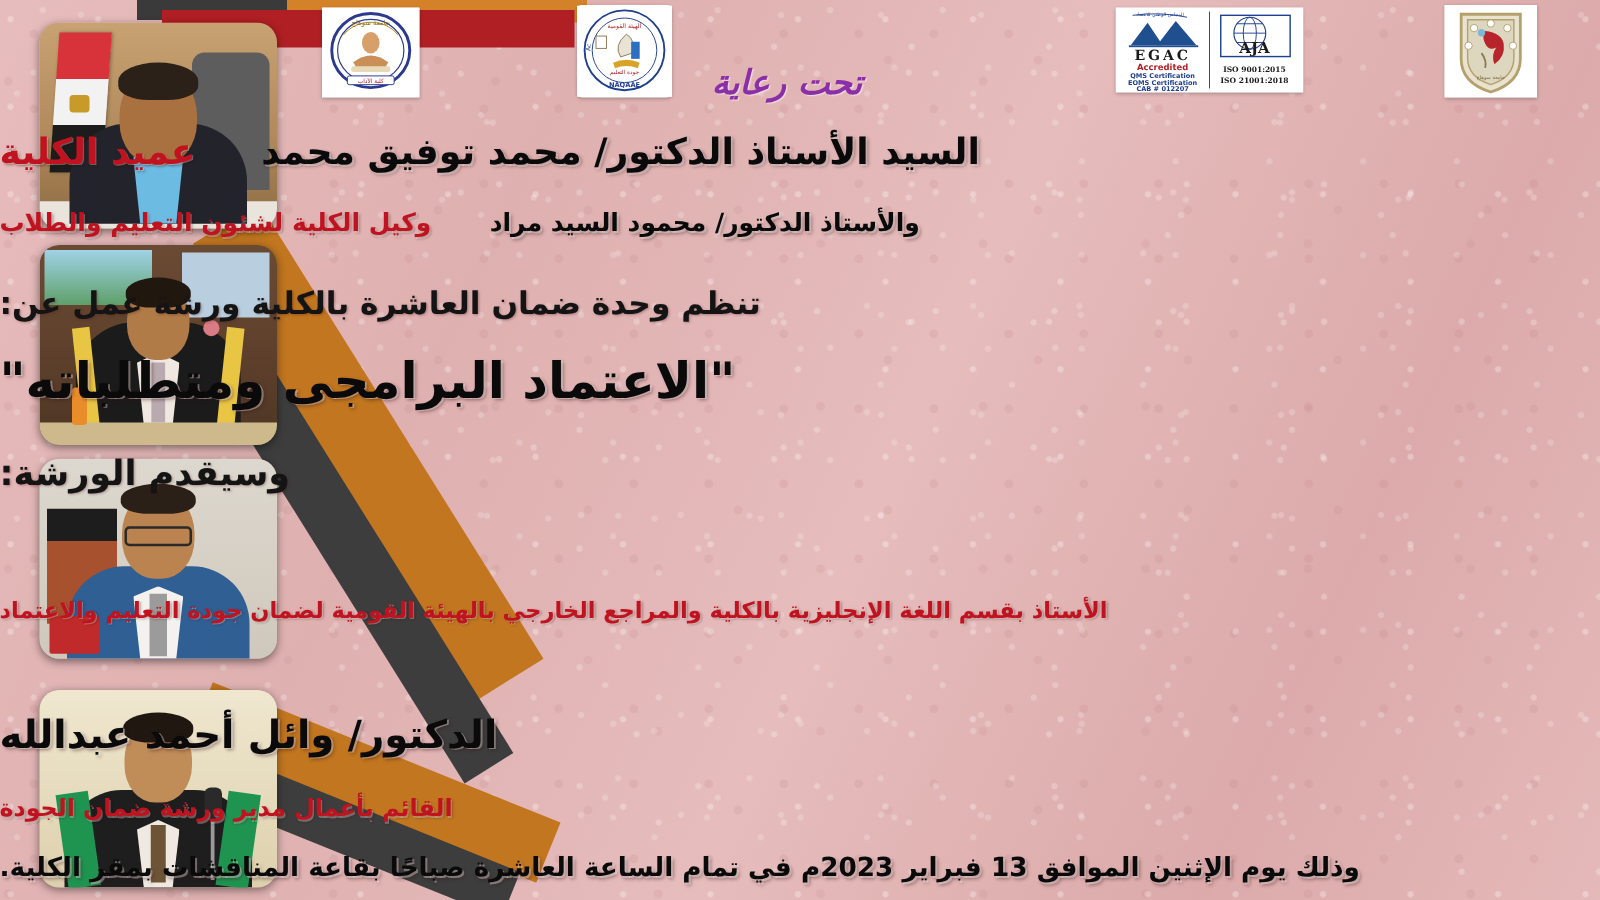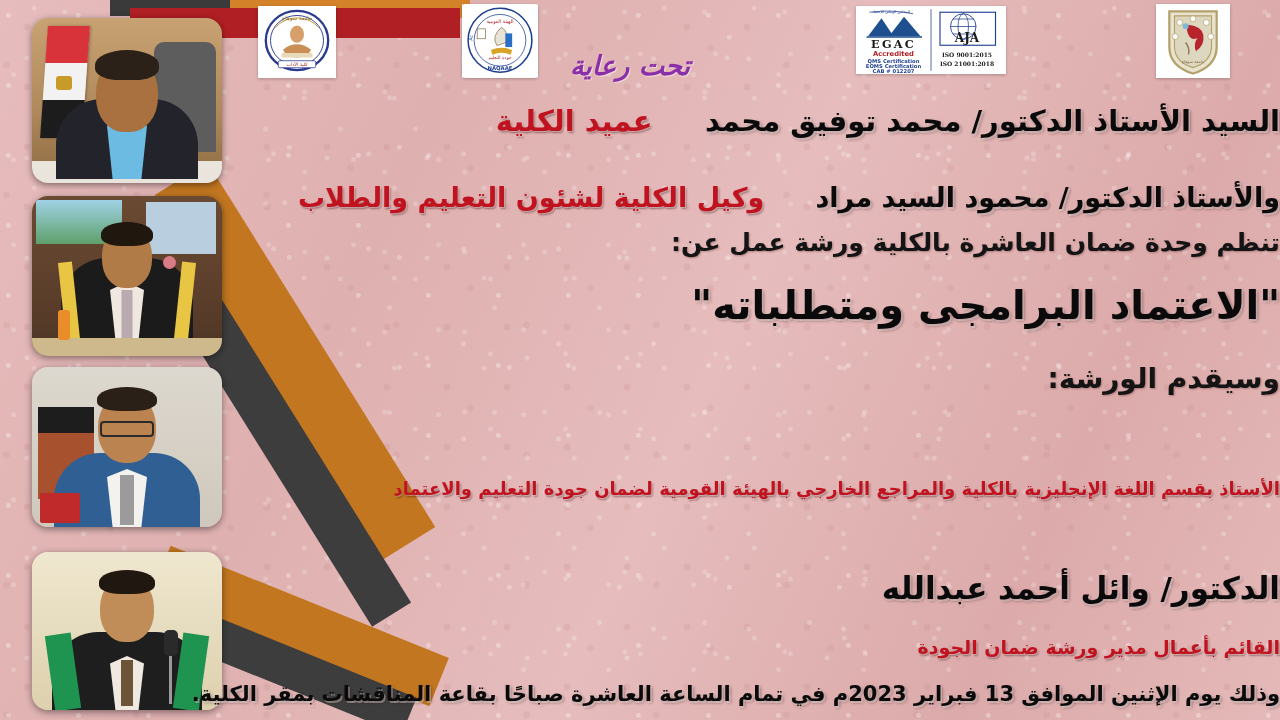--- a/index.html
+++ b/index.html
@@ -123,43 +123,43 @@
   #p4-shirt{bottom:0;width:34px;height:54px;background:#efe9e1;clip-path:polygon(50% 0,100% 14%,84% 100%,16% 100%,0 14%);}
   #p4-tie{bottom:4px;width:12px;height:46px;background:#6d5436;}
   #p4-head{top:24px;width:54px;height:66px;background:#c08c58;}
   #p4-hair{top:18px;width:56px;height:24px;background:#201710;}
   #p4-mic{position:absolute;right:44px;top:78px;width:14px;height:26px;background:#2a2a2a;border-radius:5px;}
   #p4-micarm{position:absolute;right:50px;top:100px;width:3px;height:52px;background:#9a9a9a;}
   
   .logo{position:absolute;background:#fff;box-shadow:0 1px 3px rgba(0,0,0,.25);}
   #logo-faculty{left:258px;top:6px;width:78px;height:72px;}
   #logo-naqaae{left:462px;top:4px;width:76px;height:74px;border-radius:4px;}
-  #logo-egac{left:856px;top:6px;width:150px;height:68px;}
+  #logo-egac{left:893px;top:6px;width:150px;height:68px;}
   #logo-university{left:1156px;top:4px;width:74px;height:74px;}
   .logo svg{display:block;width:100%;height:100%;}
   
   .t{position:absolute;text-align:center;white-space:nowrap;direction:rtl;}
   #patronage{
     left:0;right:0;top:50px;
     font-family:"DejaVu Serif","Liberation Serif",serif;
     font-size:27px;font-style:italic;font-weight:700;color:#8a2fa8;
     text-shadow:1px 1px 1px rgba(255,255,255,.55);
     transform:translateX(-10px);
   }
-  .line-wrap{position:absolute;left:0;right:0;text-align:right;direction:rtl;}
+  .line-wrap{position:absolute;left:0;right:0;text-align:left;direction:rtl;}
   .black-bold{
     color:#0a0a0a;font-weight:700;
     text-shadow:1.5px 1.5px 0 rgba(255,255,255,.35),2px 2px 3px rgba(60,20,20,.45);
   }
   .red-bold{
     color:#c1121f;font-weight:700;
     text-shadow:1px 1px 0 rgba(255,255,255,.3),1.5px 1.5px 2px rgba(60,10,10,.4);
   }
   #line-dean{top:104px;font-size:29px;}
-  #line-vice{top:166px;font-size:27px;margin-top:16px;}
+  #line-vice{top:166px;font-size:20px;}
   #line-organizer{top:228px;font-size:25px;color:#141414;font-weight:600;
     text-shadow:1px 1px 2px rgba(80,30,30,.35);}
   #line-title{top:282px;font-size:40px;}
   #line-present-label{top:362px;font-size:28px;color:#141414;font-weight:600;
     text-shadow:1px 1px 2px rgba(80,30,30,.35);}
   #line-presenter{top:410px;font-size:32px;}
   #line-presenter-sub{top:478px;font-size:18px;}
   #line-moderate-label{top:525px;font-size:25px;color:#141414;font-weight:600;
     text-shadow:1px 1px 2px rgba(80,30,30,.35);}
   #line-moderator{top:570px;font-size:31px;}

